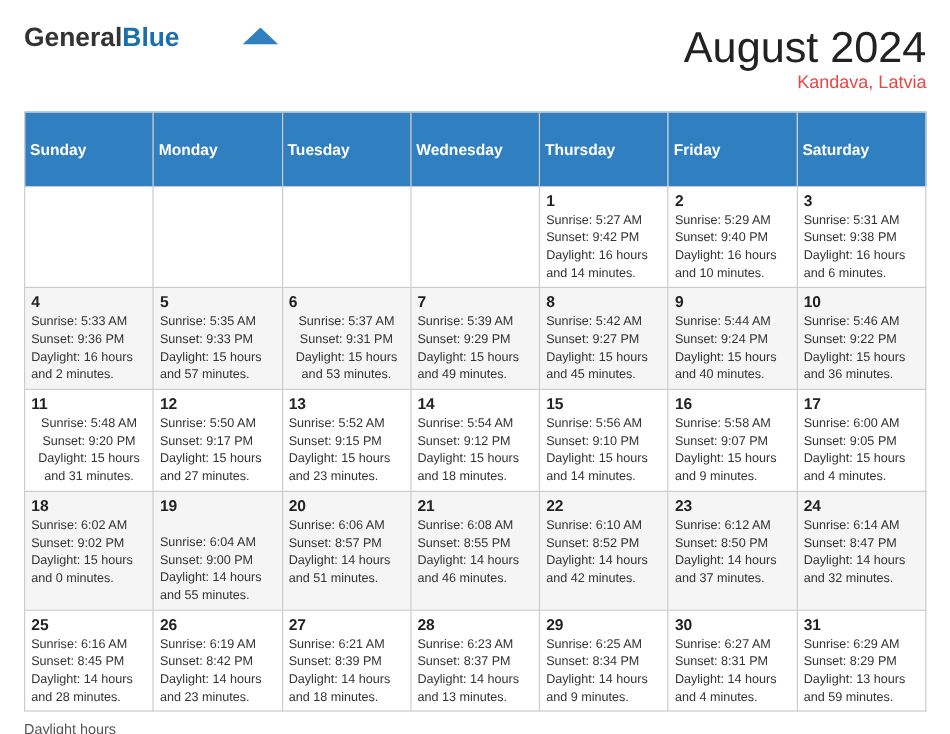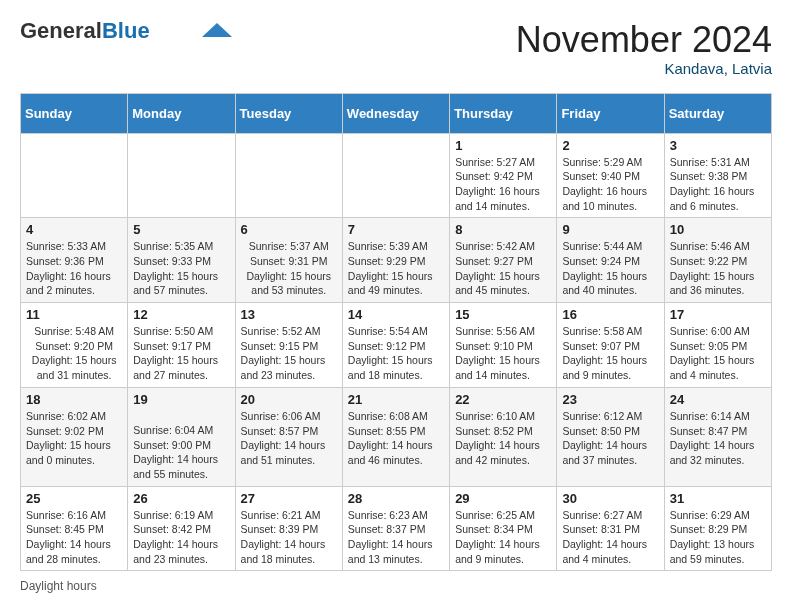--- a/index.html
+++ b/index.html
@@ -39,31 +39,31 @@
       text-align: right;
     }
     .month-year {
       font-size: 36px;
       font-weight: normal;
       color: #222;
       line-height: 1.1;
     }
     .location {
       font-size: 15px;
-      color: #0c4a6e;
+      color: #ef4444;
     }
     .calendar {
       width: 100%;
       border-collapse: collapse;
       font-size: 11px;
     }
     .calendar th {
       background-color: #2f7fc1;
       color: #fff;
-      padding: 12px 4px;
+      padding: 23px 4px;
       text-align: left;
       font-size: 13px;
       font-weight: bold;
       border: 1px solid #ccc;
     }
     .calendar td {
       vertical-align: top;
       border: 1px solid #ccc;
       padding: 4px 5px;
       width: 107px;
@@ -100,21 +100,21 @@
     <div style="display:flex; align-items:center;">
       <span class="logo-text">
         <span>General</span><span class="blue">Blue</span>
       </span>
       <svg class="logo-arrow" viewBox="0 0 30 14" xmlns="http://www.w3.org/2000/svg">
         <polygon points="0,14 15,0 30,14" fill="#2f7fc1"></polygon>
       </svg>
     </div>
   </div>
   <div class="title-block">
-    <div class="month-year">November 2024</div>
+    <div class="month-year">August 2024</div>
     <div class="location">Kandava, Latvia</div>
   </div>
 </div>
 
 <table class="calendar">
   <thead>
     <tr id="weekday-header">
     <th>Sunday</th>
         <th>Monday</th>
         <th>Tuesday</th>

